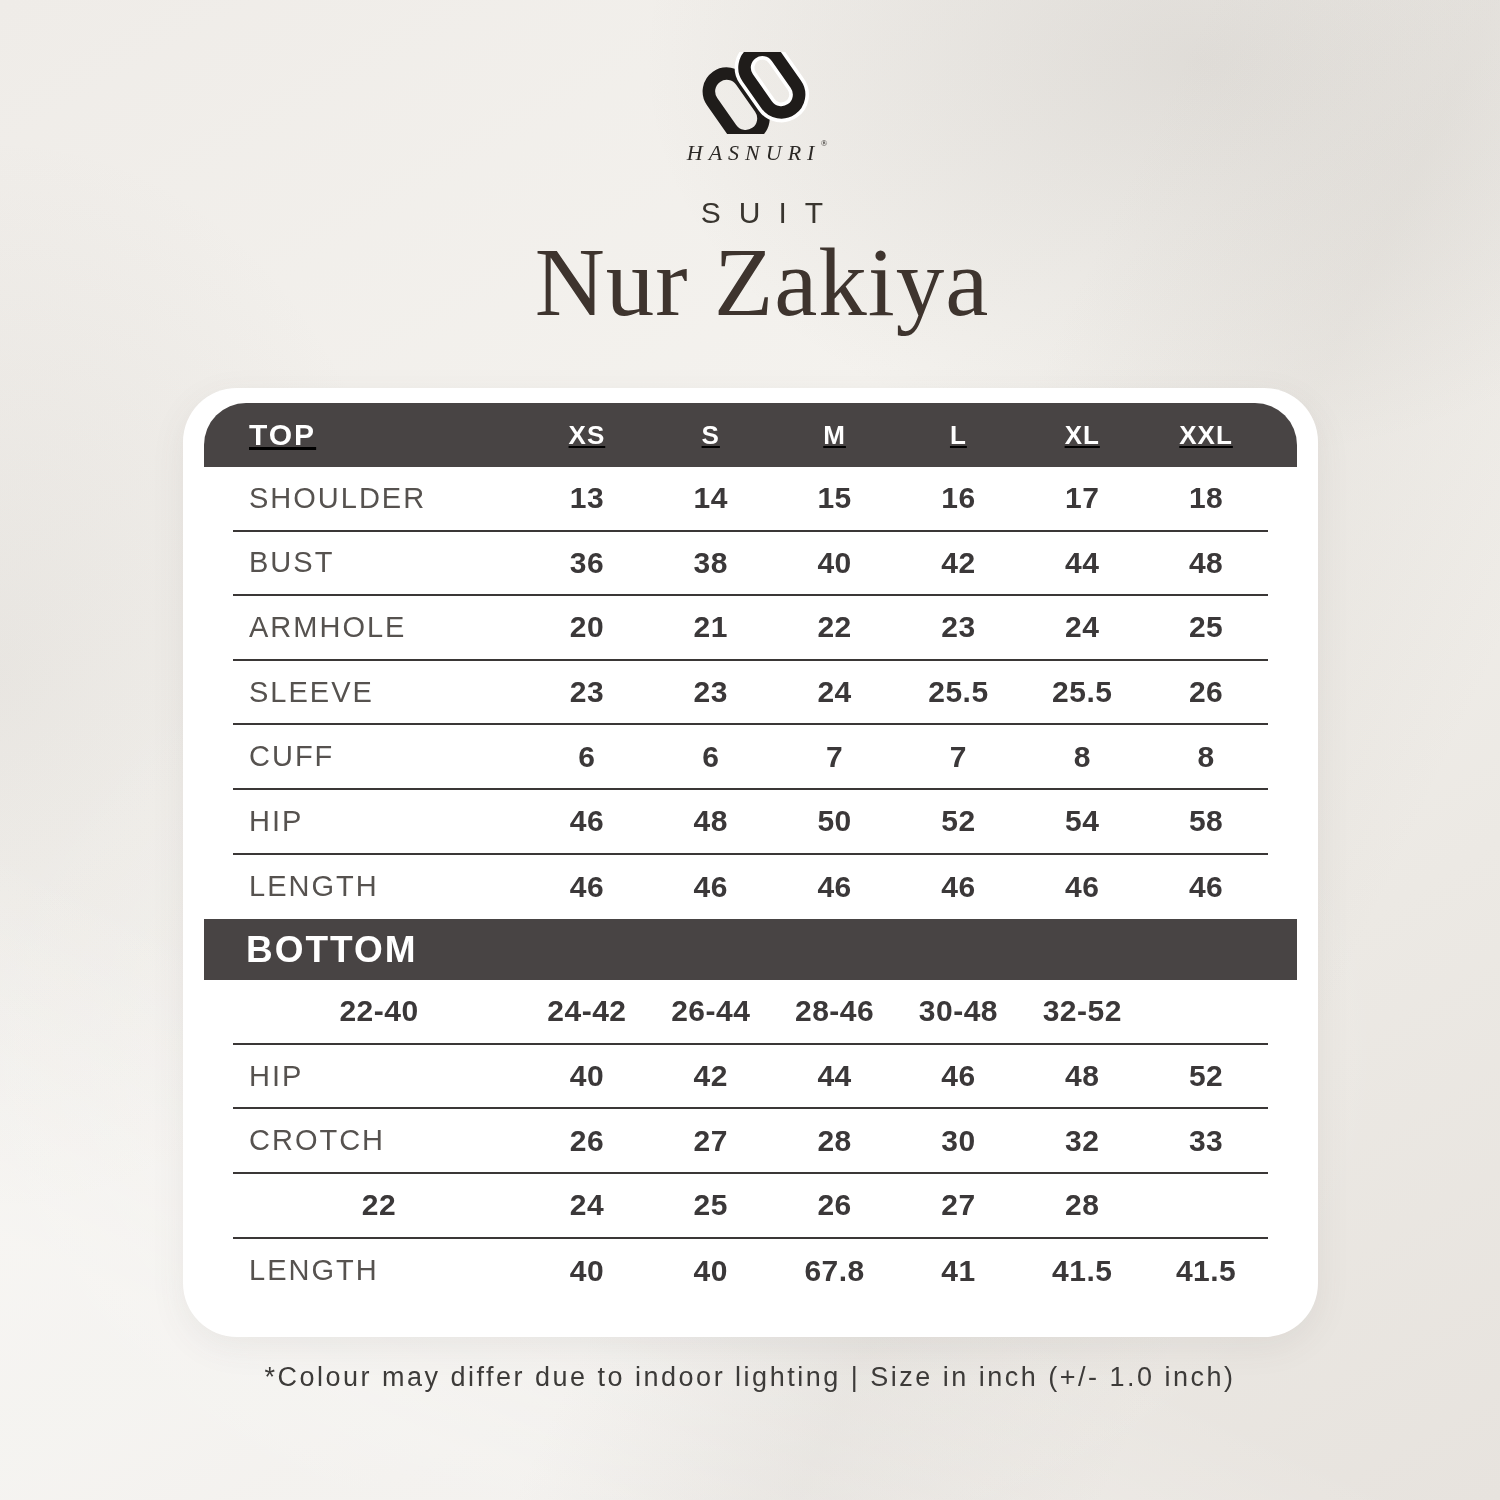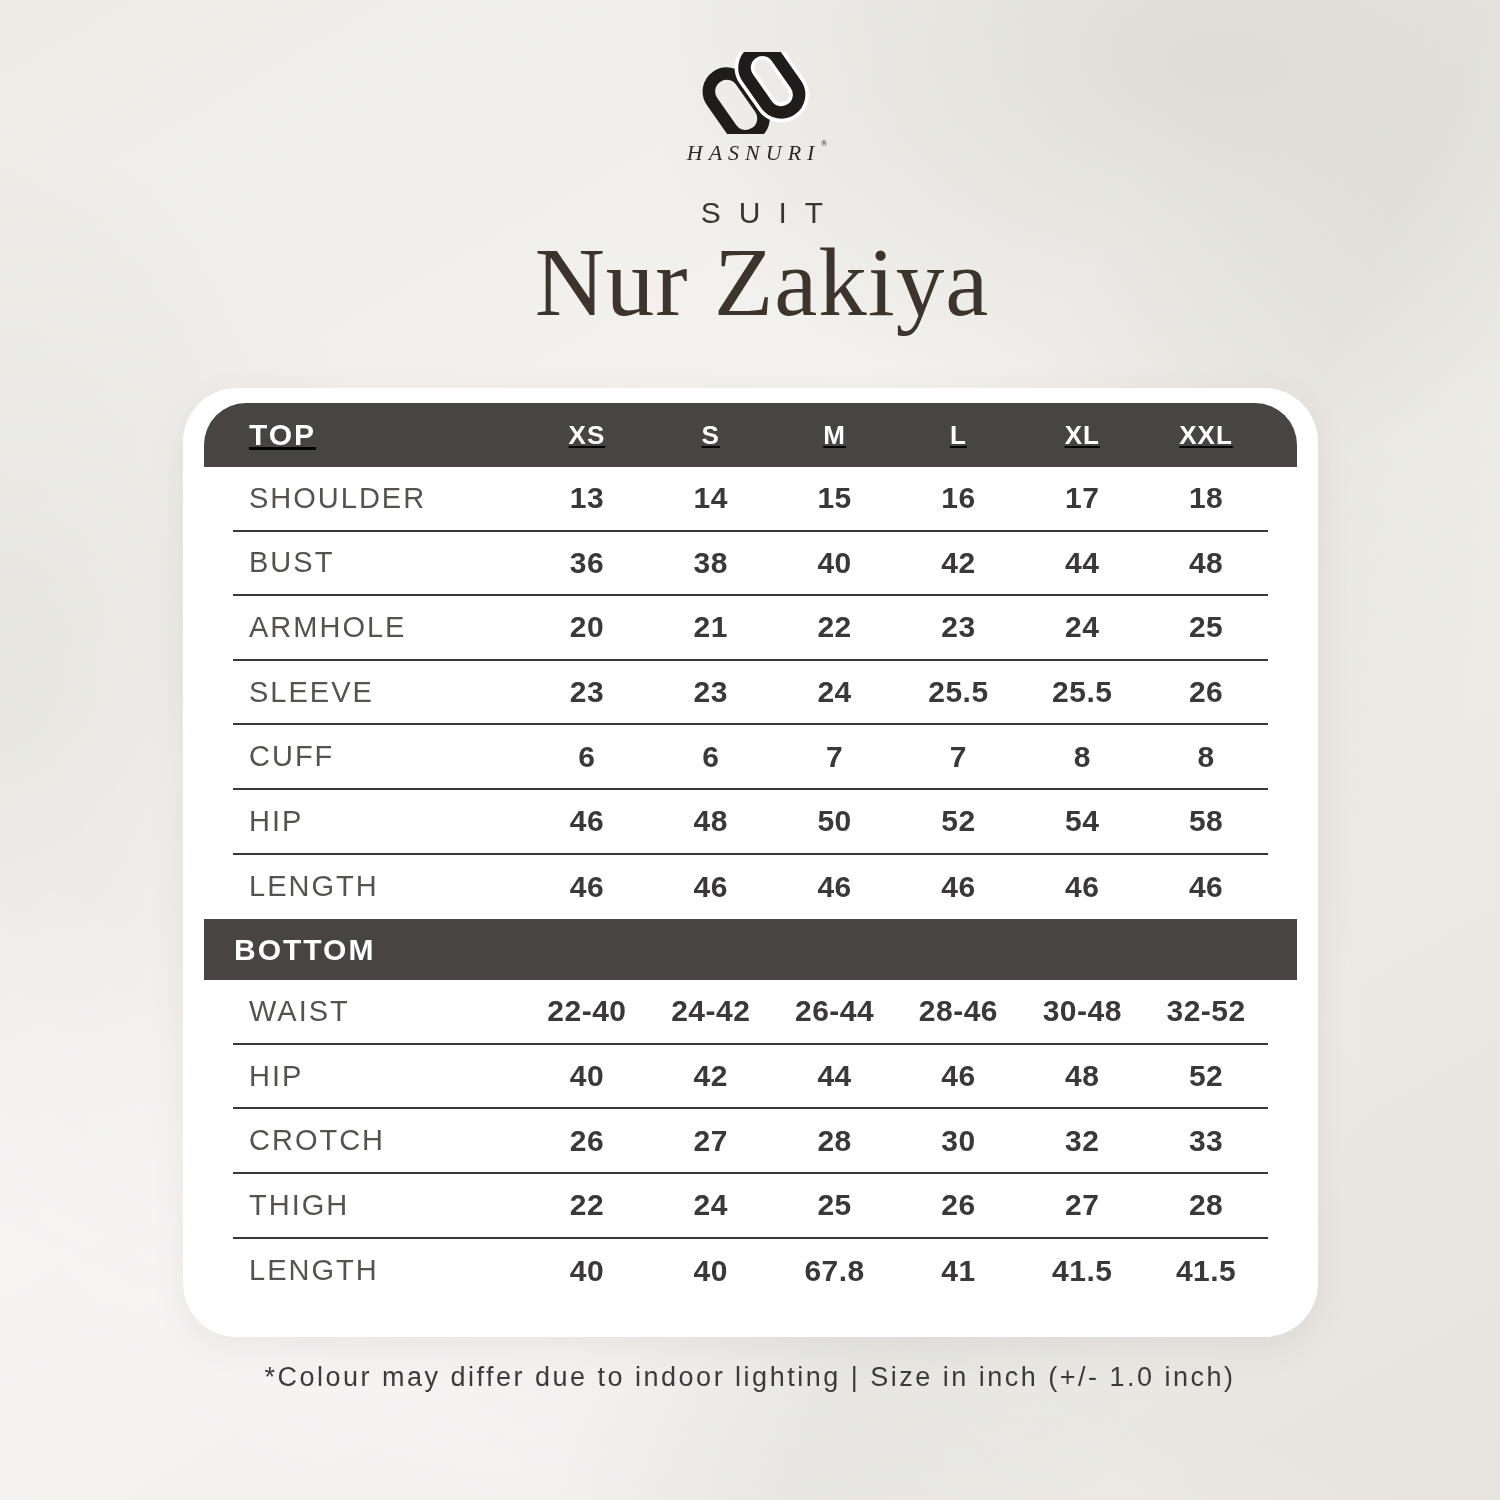--- a/index.html
+++ b/index.html
@@ -94,22 +94,22 @@
   .tcell{
     font-size:30px;font-weight:bold;color:var(--text-primary);
     text-align:center;letter-spacing:0.5px;
   }
   .band{
     margin:0 21px;height:61px;
     background:var(--header-bg);
     display:flex;align-items:center;
   }
   .band .blabel{
-    color:#fff;font-weight:bold;font-size:30px;letter-spacing:2px;
-    padding-left:30px;
+    color:#fff;font-weight:bold;font-size:37px;letter-spacing:2px;
+    padding-left:42px;
   }
   
   .footer-note{
     position:absolute;top:1362px;left:0;width:100%;
     text-align:center;
     font-size:27px;font-weight:300;letter-spacing:2.5px;
     color:#3d3b39;
   }
 </style>
 </head>
@@ -210,21 +210,20 @@
       <div class="tcell">46</div>
     </div>
   </div>
 
   <div class="band">
     <div class="blabel">BOTTOM</div>
   </div>
 
   <div class="rows">
     <div class="trow">
-      <div class="tlabel">WAIST</div>
       <div class="tcell">22-40</div>
       <div class="tcell">24-42</div>
       <div class="tcell">26-44</div>
       <div class="tcell">28-46</div>
       <div class="tcell">30-48</div>
       <div class="tcell">32-52</div>
     </div>
     <div class="trow">
       <div class="tlabel">HIP</div>
       <div class="tcell">40</div>
@@ -237,21 +236,20 @@
     <div class="trow">
       <div class="tlabel">CROTCH</div>
       <div class="tcell">26</div>
       <div class="tcell">27</div>
       <div class="tcell">28</div>
       <div class="tcell">30</div>
       <div class="tcell">32</div>
       <div class="tcell">33</div>
     </div>
     <div class="trow">
-      <div class="tlabel">THIGH</div>
       <div class="tcell">22</div>
       <div class="tcell">24</div>
       <div class="tcell">25</div>
       <div class="tcell">26</div>
       <div class="tcell">27</div>
       <div class="tcell">28</div>
     </div>
     <div class="trow">
       <div class="tlabel">LENGTH</div>
       <div class="tcell">40</div>

